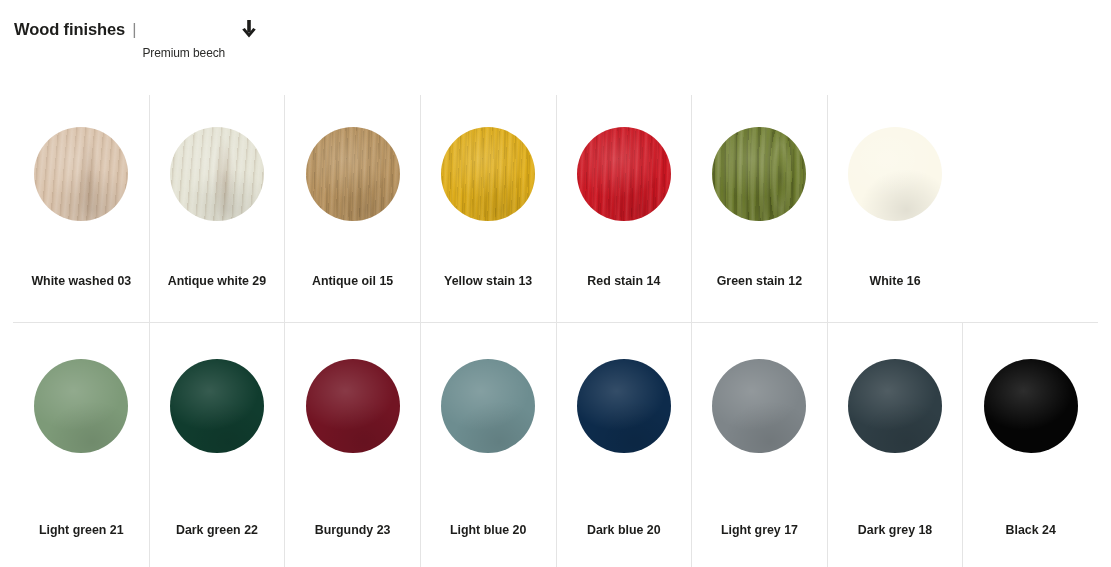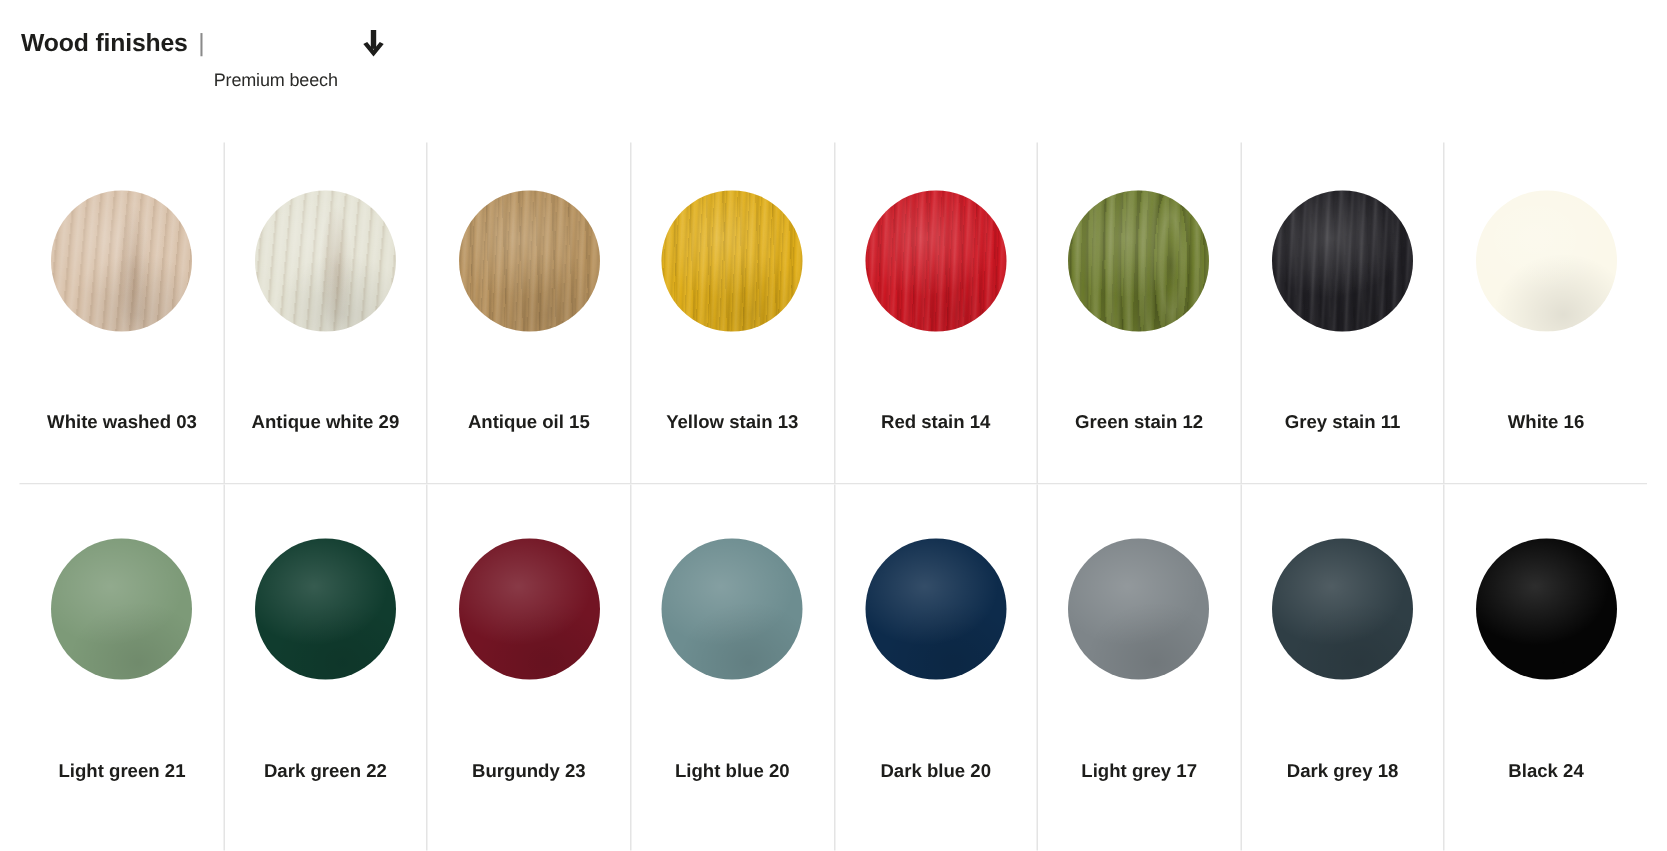--- a/index.html
+++ b/index.html
@@ -158,21 +158,21 @@
     left: 0;
     right: 0;
     top: 179px;
     text-align: center;
     font-size: 12.4px;
     font-weight: bold;
     color: #1d1d1b;
     letter-spacing: 0.0px;
     line-height: 15px;
   }
-  .row-2 .swatch-label { top: 184px; }
+  .row-2 .swatch-label { top: 200px; }
 </style>
 </head>
 <body>
 
 <div id="page">
 
   <div class="header">
     <span class="header-title">Wood finishes</span>
     <span class="header-sep">|</span>
     <span class="header-subtitle">Premium beech</span>
@@ -235,29 +235,20 @@
           <div class="swatch-disc-wrap">
             <div class="swatch-disc" style="background: rgb(109, 124, 45);">
               <div class="grain cathedral"></div>
               <div class="sheen"></div>
             </div>
           </div>
           <div class="swatch-label">Green stain 12</div>
         </div>
         <div class="swatch-cell">
           <div class="swatch-disc-wrap">
-            <div class="swatch-disc" style="background: rgb(32, 31, 36);">
-              <div class="grain vertical"></div>
-              <div class="sheen"></div>
-            </div>
-          </div>
-          <div class="swatch-label">Grey stain 11</div>
-        </div>
-        <div class="swatch-cell">
-          <div class="swatch-disc-wrap">
             <div class="swatch-disc" style="background: rgb(251, 248, 234);">
               <div class="sheen"></div>
             </div>
           </div>
           <div class="swatch-label">White 16</div>
         </div>
       </div>
     <div class="grid-row row-2">
         <div class="swatch-cell">
           <div class="swatch-disc-wrap">

